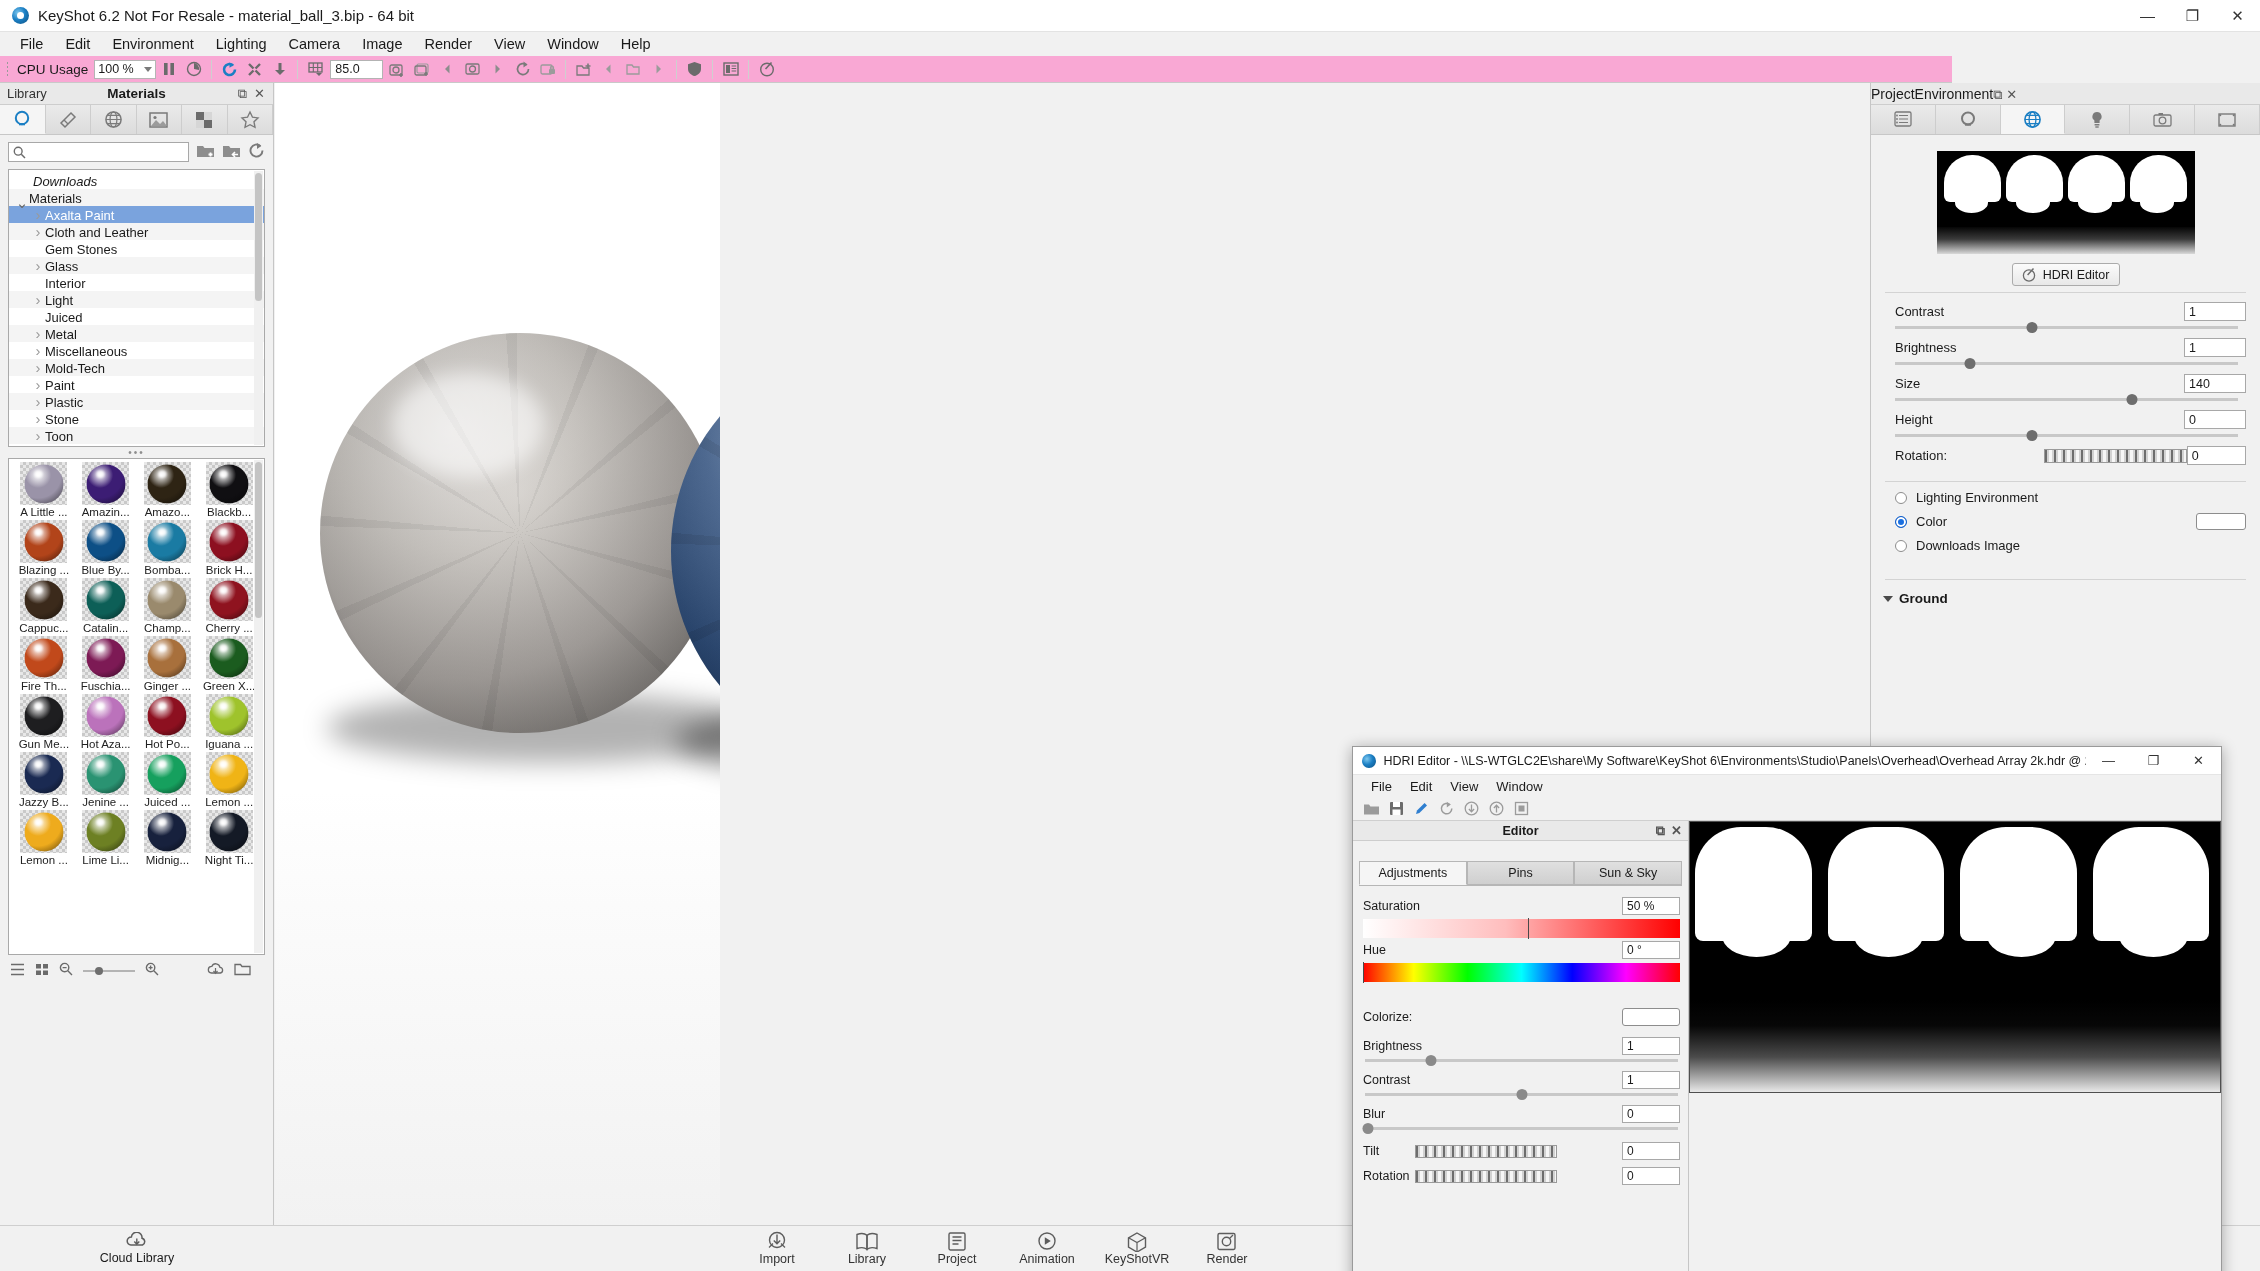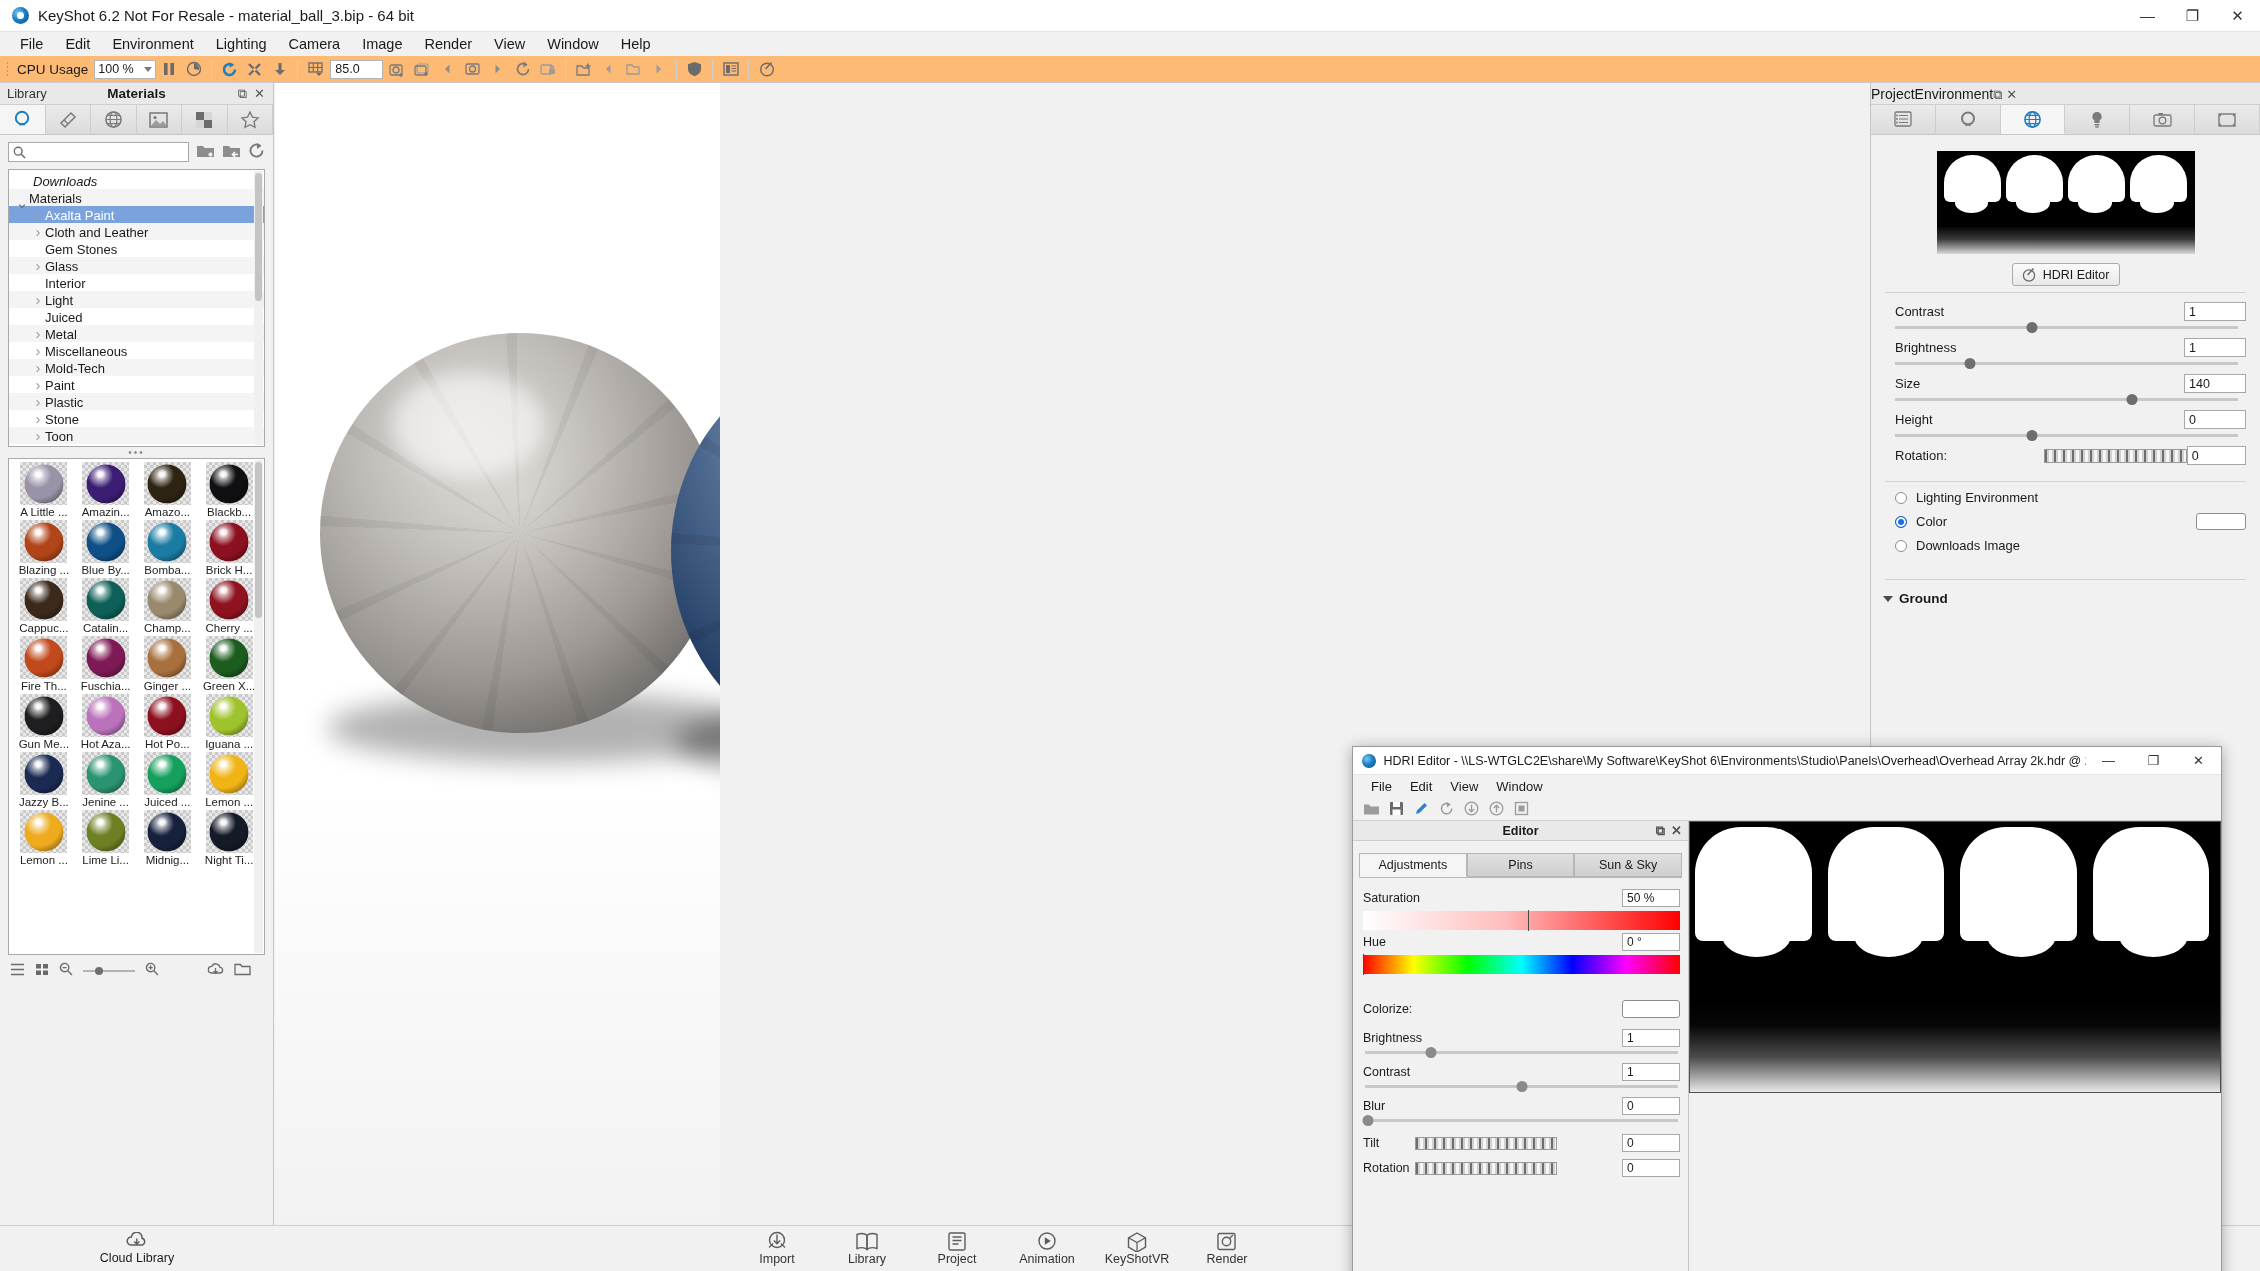--- a/index.html
+++ b/index.html
@@ -21,22 +21,22 @@
   .win-btns { margin-left:auto; display:flex; height:32px; }
   .win-btn { width:45px; height:32px; display:flex; align-items:center; justify-content:center;
     font-size:15px; color:#333; }
 
   
   .menubar { position:absolute; left:0; top:32px; width:2260px; height:24px;
     background:#f1f1f1; display:flex; align-items:center; padding-left:9px; }
   .menu-item { font-size:14.5px; padding:2px 11px; color:#1a1a1a; }
 
   
-  .toolbar { position:absolute; left:0; top:56px; width:2260px; height:27px;
-    background:#fdba74; border-bottom:1px solid #c9c9c9; display:flex; align-items:center; }
+  .toolbar { position:absolute; left:0; top:56px; width:1952px; height:27px;
+    background:#f9a8d4; border-bottom:1px solid #c9c9c9; display:flex; align-items:center; }
   .grip { width:4px; height:17px; margin:0 5px 0 6px;
     background-image:radial-gradient(#9a9a9a 1px, transparent 1px); background-size:3px 4px; }
   .tb-label { font-size:13.5px; padding:0 6px 0 2px; }
   .cpu-select { width:62px; height:19px; background:#fff; border:1px solid #b5b5b5;
     display:flex; align-items:center; justify-content:space-between; padding:0 3px;
     font-size:12.5px; }
   .cpu-select .car { border-left:4px solid transparent; border-right:4px solid transparent;
     border-top:5px solid #7a7a7a; }
   .tb-sep { width:1px; height:19px; background:#cfcfcf; margin:0 5px; }
   .tb-btn { width:25px; height:23px; display:flex; align-items:center; justify-content:center;
@@ -202,21 +202,21 @@
   .hw-tools { height:24px; display:flex; align-items:center; gap:2px; padding-left:7px;
     border-bottom:1px solid #cfcfcf; background:#f1f1f1; }
   .hw-tool { width:23px; height:21px; display:flex; align-items:center; justify-content:center;
     color:#6b6b6b; }
   .hw-body { display:flex; height:calc(100% - 74px); }
   .hw-left { width:336px; background:#f1f1f1; border-right:1px solid #c6c6c6; }
   .ed-head { height:20px; display:flex; align-items:center; justify-content:center;
     background:#e9e9e9; border-bottom:1px solid #cdcdcd; position:relative;
     font-size:12.5px; font-weight:bold; }
   .ed-head .ph-ctrls { position:absolute; right:6px; top:3px; display:flex; gap:6px; }
-  .ed-tabs { display:flex; height:24px; margin:12px 6px 0 6px; }
+  .ed-tabs { display:flex; height:24px; margin:20px 6px 0 6px; }
   .ed-tab { flex:1; display:flex; align-items:center; justify-content:center; font-size:12.5px;
     background:linear-gradient(#e0e0e0,#cfcfcf); border:1px solid #b6b6b6;
     border-bottom:1px solid #b6b6b6; }
   .ed-tab.active { background:#f5f5f5; border-bottom:1px solid #f5f5f5; }
   .ed-rule { height:1px; background:#b6b6b6; margin:0 6px 8px 6px; }
   .ed-row { display:flex; align-items:center; padding:3px 8px 0 10px; }
   .ed-label { font-size:12.5px; width:108px; }
   .ed-val { margin-left:auto; width:58px; height:18px; background:#fff; border:1px solid #a8a8a8;
     font-size:12px; display:flex; align-items:center; padding-left:4px; }
   .grad-bar { height:19px; margin:4px 8px 0 10px; position:relative; }

